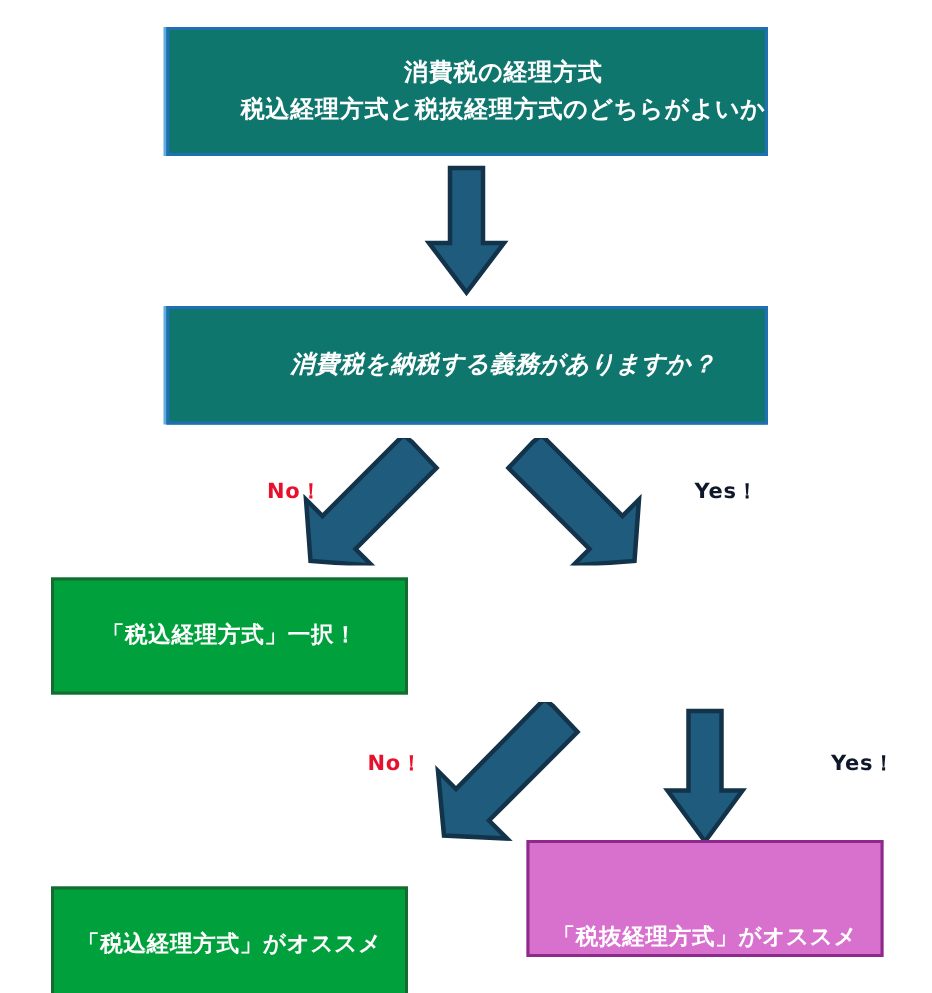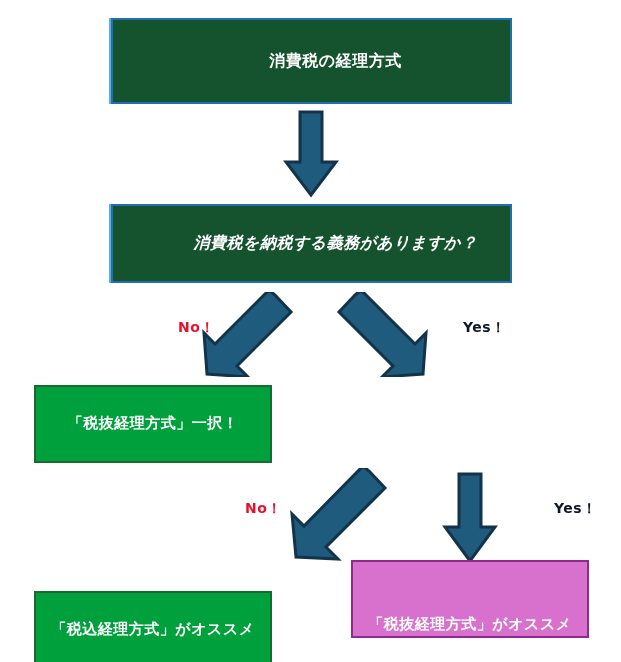--- a/index.html
+++ b/index.html
@@ -32,21 +32,21 @@
     line-height: 1.55;
     font-family: "DejaVu Sans", "Liberation Sans", sans-serif;
   }
   .node .line {
     display: block;
     white-space: nowrap;
   }
 
   
   .node.blue {
-    background: #14532d;
+    background: #0f766e;
     border: 2px solid #1f6fb2;
     box-shadow: -2px 0 0 0 #5eade0;
     padding-left: 48px;
   }
   .node.green {
     background: #00a03c;
     border: 2px solid #176b31;
   }
   .node.magenta {
     background: #d870ce;
@@ -87,20 +87,21 @@
   #label-no-2  { left: 219px; top: 500px; }
   #label-yes-2 { left: 528px; top: 500px; }
 </style>
 </head>
 <body>
 
 <div id="chart-root">
 
   <div class="node blue" id="node-title">
     <span class="line">消費税の経理方式</span>
+    <span class="line">税込経理方式と税抜経理方式のどちらがよいか</span>
   </div>
 
   <div class="arrow" id="arrow-title-question1" style="left:283px; top:110px;">
     <svg width="56" height="88" viewBox="0 0 56 88" aria-hidden="true">
       <polygon points="17,2 39,2 39,52 53,52 28,85 3,52 17,52" fill="#1f5b7d" stroke="#13334a" stroke-width="3" stroke-linejoin="miter"></polygon>
     </svg>
   </div>
 
   <div class="node blue" id="node-question1">
     <span class="line">消費税を納税する義務がありますか？</span>
@@ -115,21 +116,21 @@
   <div class="arrow" id="arrow-question1-right" style="left:335px; top:292px;">
     <svg width="105" height="85" viewBox="0 0 105 85" aria-hidden="true">
       <polygon points="20,3 4,20 58,74 47,85 88,82 91,41 80,52 26,-2" fill="#1f5b7d" stroke="#13334a" stroke-width="3" stroke-linejoin="miter"></polygon>
     </svg>
   </div>
 
   <div class="edge-label no" id="label-no-1">No！</div>
   <div class="edge-label yes" id="label-yes-1">Yes！</div>
 
   <div class="node green" id="node-result-taxincluded-only">
-    <span class="line">「税抜経理方式」一択！</span>
+    <span class="line">「税込経理方式」一択！</span>
   </div>
 
 
   <div class="arrow" id="arrow-question2-left" style="left:281px; top:468px;">
     <svg width="110" height="98" viewBox="0 0 110 98" aria-hidden="true">
       <polygon points="88,3 104,20 45,79 57,91 15,89 11,46 23,58 82,-2" fill="#1f5b7d" stroke="#13334a" stroke-width="3" stroke-linejoin="miter"></polygon>
     </svg>
   </div>
 
   <div class="arrow" id="arrow-question2-down" style="left:442px; top:472px;">

